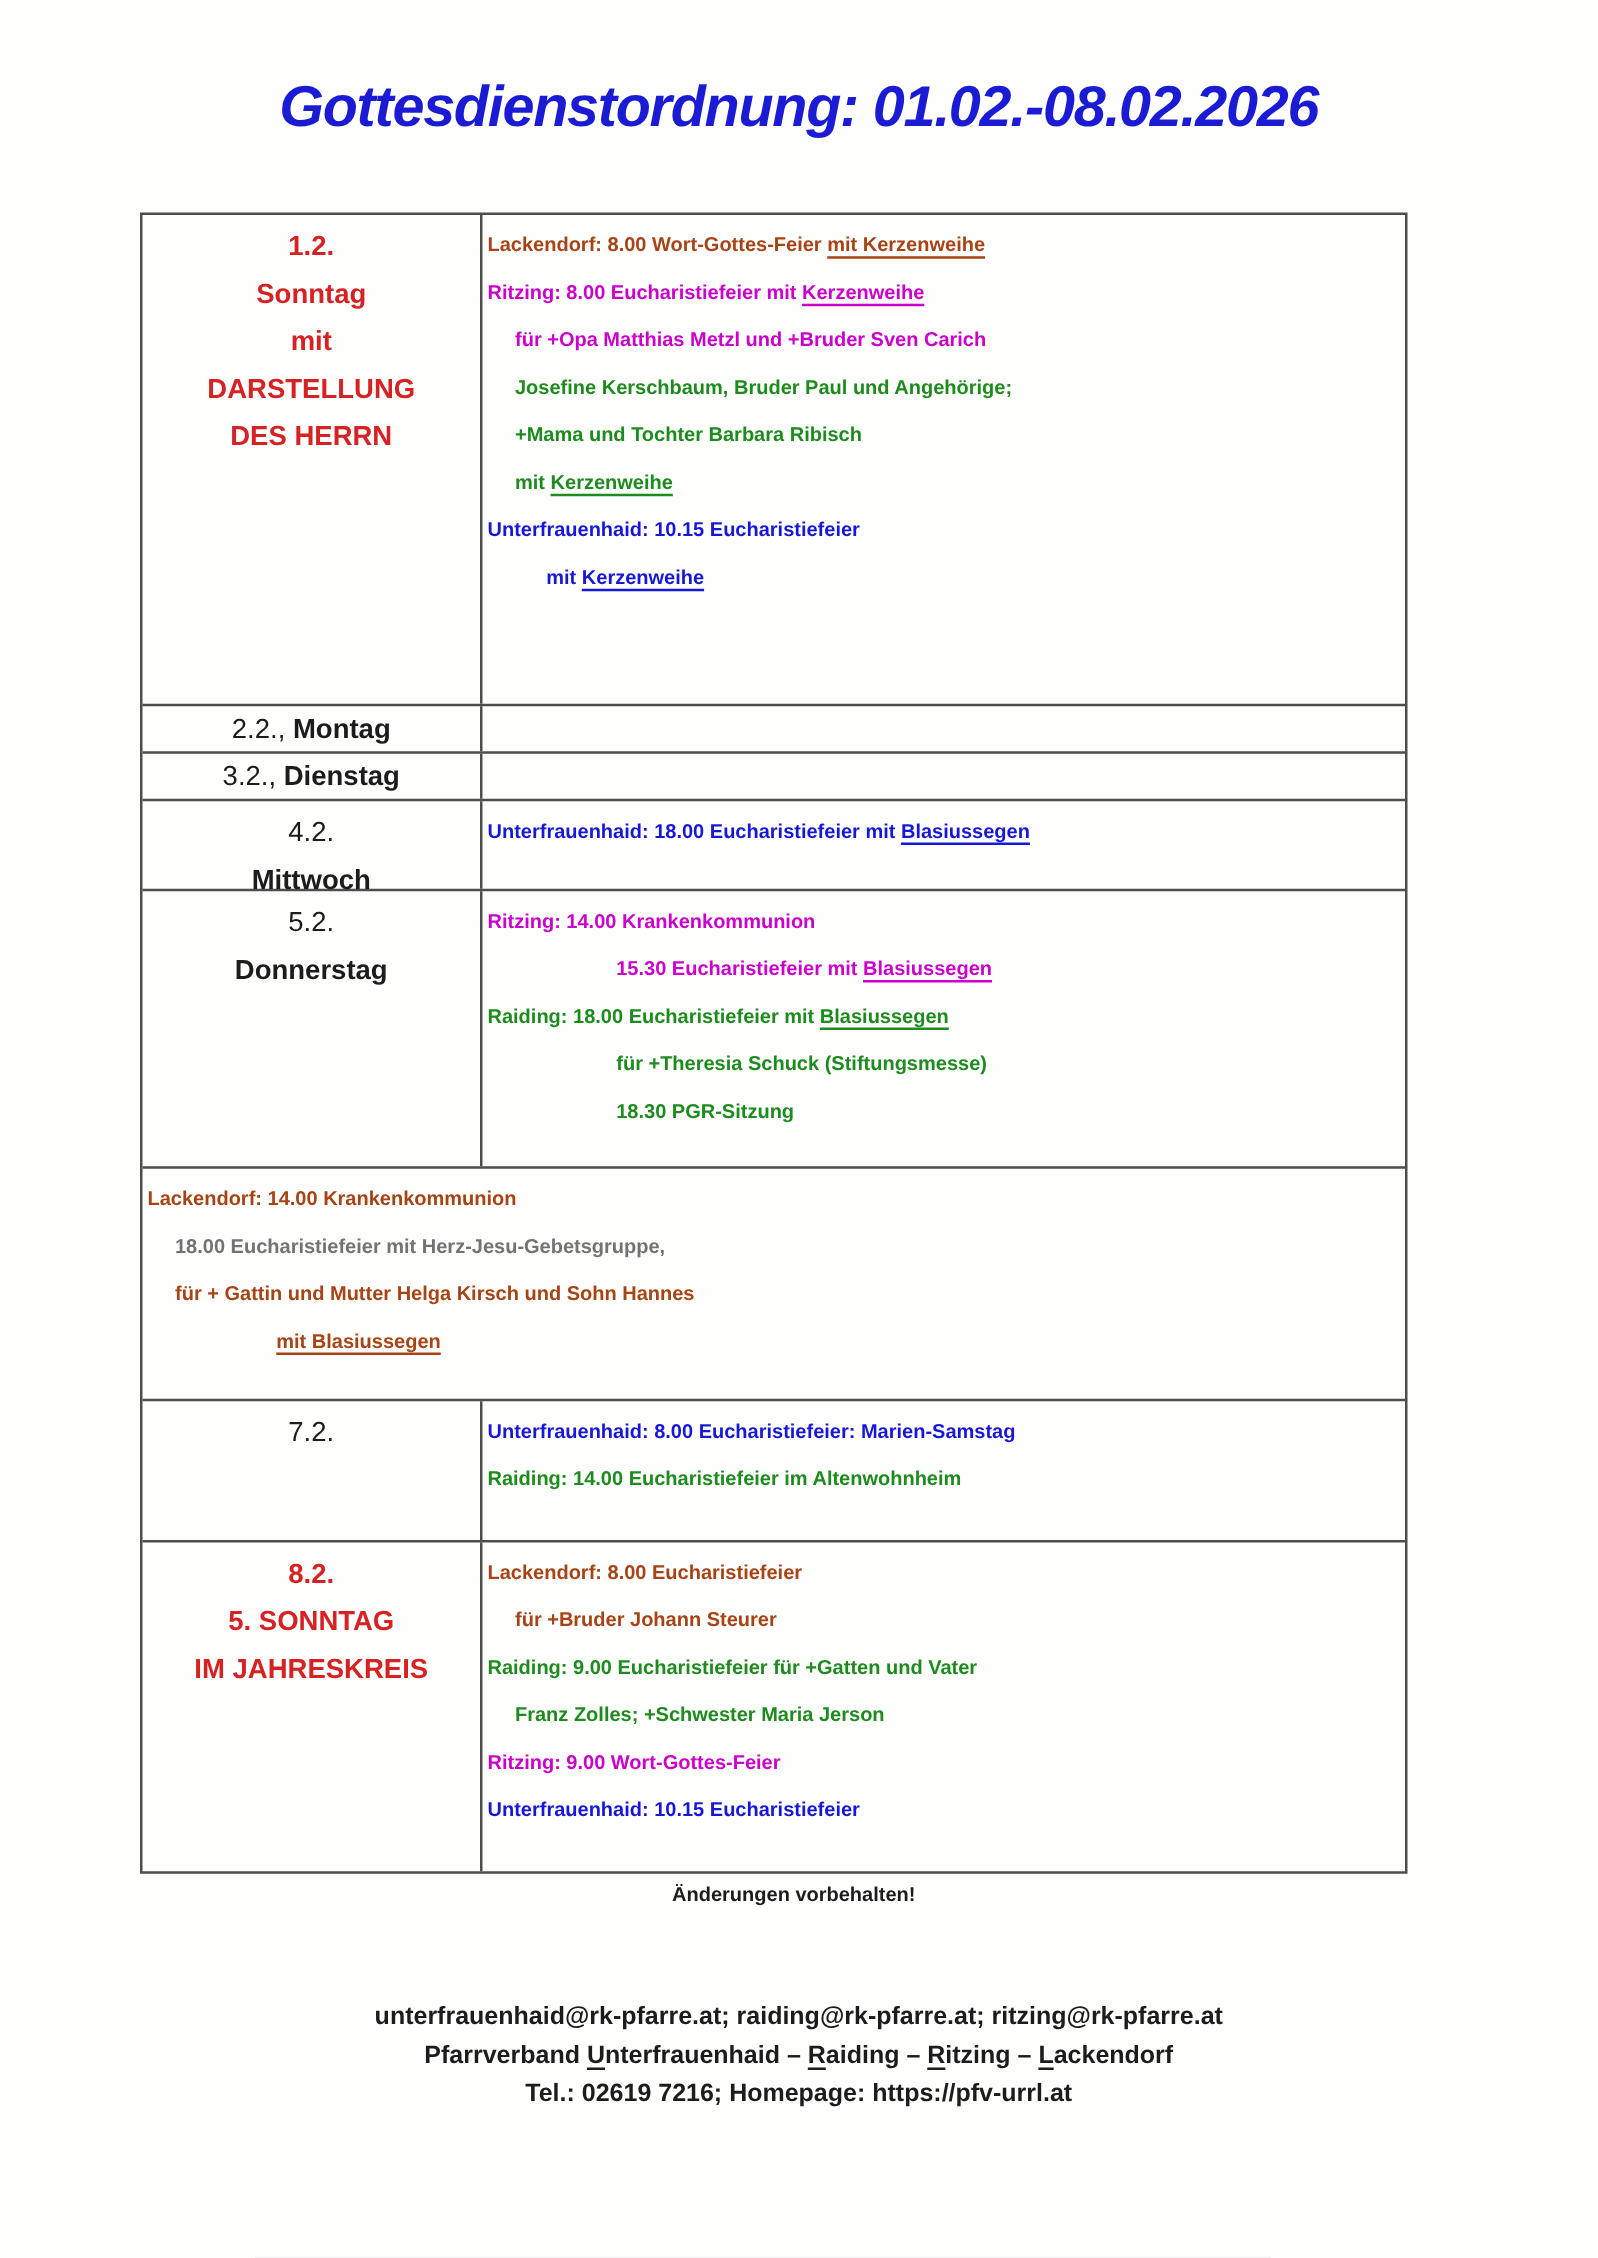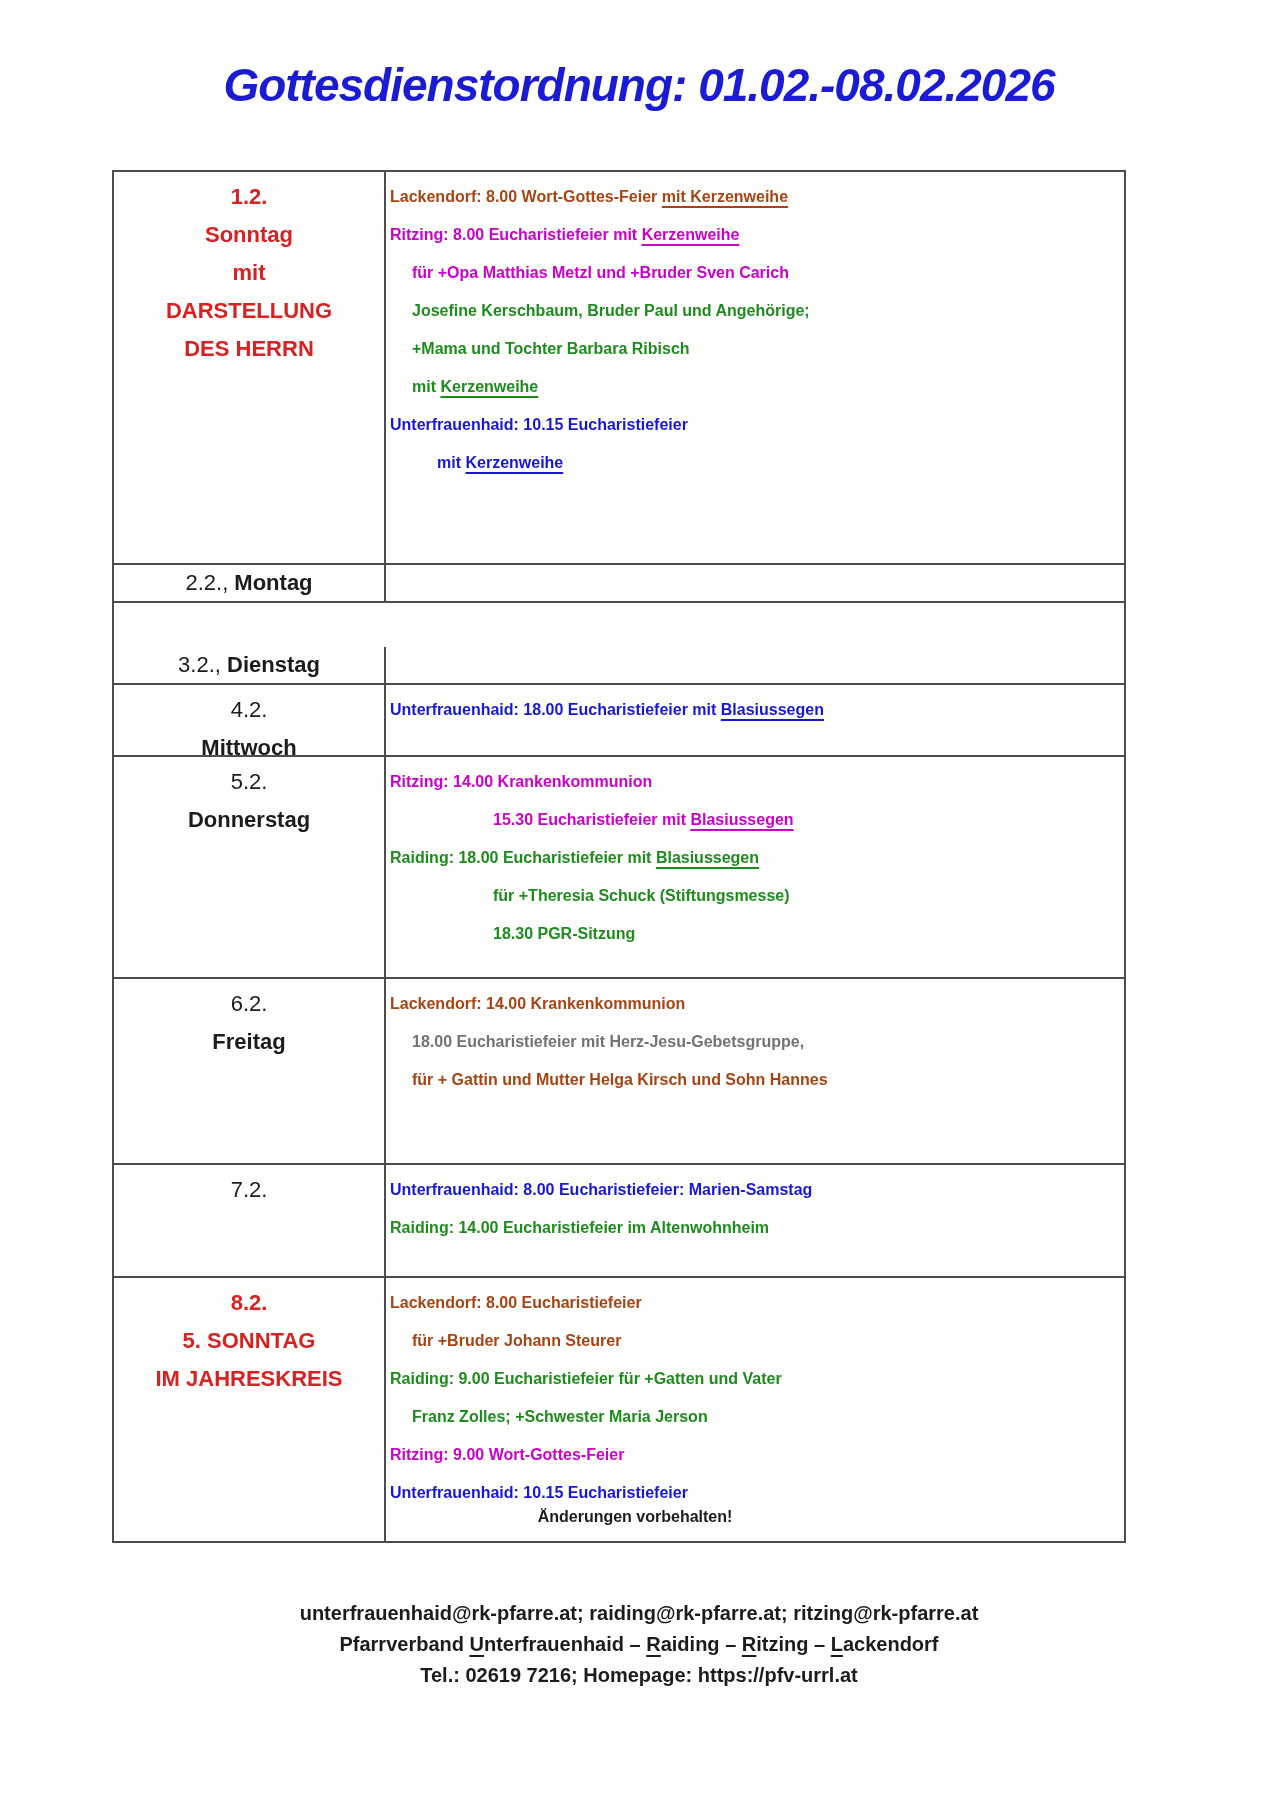--- a/index.html
+++ b/index.html
@@ -14,21 +14,21 @@
     white-space:nowrap;
   }
   .schedule{
     position:absolute;left:112px;top:170px;width:1014px;
     border:2px solid #4d4d4d;box-sizing:border-box;background:#fefefd;
   }
   .trow{display:flex;border-bottom:2px solid #4d4d4d;box-sizing:border-box;}
   .trow:last-child{border-bottom:none;}
   .trow:nth-child(1){height:393px;}
   .trow:nth-child(2){height:38px;}
-  .trow:nth-child(3){height:38px;margin-top:44px;}
+  .trow:nth-child(3){height:38px;}
   .trow:nth-child(4){height:72px;}
   .trow:nth-child(5){height:222px;}
   .trow:nth-child(6){height:186px;}
   .trow:nth-child(7){height:113px;}
   .trow:nth-child(8){height:263px;}
   .date{
     width:272px;flex:0 0 272px;border-right:2px solid #4d4d4d;box-sizing:border-box;
     text-align:center;padding-top:6px;font-size:22px;line-height:38px;white-space:nowrap;
   }
   .trow:nth-child(2) .date,.trow:nth-child(3) .date{line-height:29px;padding-top:3px;}
@@ -102,28 +102,25 @@
         </div>
         <div class="entries">
           <div class="entry ind0" style="color: rgb(203, 0, 203);"><span>Ritzing: 14.00 Krankenkommunion</span></div>
           <div class="entry ind3" style="color: rgb(203, 0, 203);"><span>15.30 Eucharistiefeier mit </span><span class="u">Blasiussegen</span></div>
           <div class="entry ind0" style="color: rgb(30, 139, 30);"><span>Raiding: 18.00 Eucharistiefeier mit </span><span class="u">Blasiussegen</span></div>
           <div class="entry ind3" style="color: rgb(30, 139, 30);"><span>für +Theresia Schuck (Stiftungsmesse)</span></div>
           <div class="entry ind3" style="color: rgb(30, 139, 30);"><span>18.30 PGR-Sitzung</span></div>
         </div>
       </div>
       <div class="trow">
-        <div class="date" style="color: rgb(28, 28, 28);">
-          <div class="date-line"><span class="reg">6.2.</span></div>
-          <div class="date-line"><span>Freitag</span></div>
-        </div>
         <div class="entries">
           <div class="entry ind0" style="color: rgb(166, 68, 21);"><span>Lackendorf: 14.00 Krankenkommunion</span></div>
           <div class="entry ind1" style="color: #737373;"><span>18.00 Eucharistiefeier mit Herz-Jesu-Gebetsgruppe,</span></div>
           <div class="entry ind1" style="color: rgb(166, 68, 21);"><span>für + Gattin und Mutter Helga Kirsch und Sohn Hannes</span></div>
+          <div class="entry ind3" style="color: rgb(166, 68, 21);"><span class="u">mit Blasiussegen</span></div>
         </div>
       </div>
       <div class="trow">
         <div class="date" style="color: rgb(28, 28, 28);">
           <div class="date-line"><span class="reg">7.2.</span></div>
         </div>
         <div class="entries">
           <div class="entry ind0" style="color: rgb(23, 23, 216);"><span>Unterfrauenhaid: 8.00 Eucharistiefeier: Marien-Samstag</span></div>
           <div class="entry ind0" style="color: rgb(30, 139, 30);"><span>Raiding: 14.00 Eucharistiefeier im Altenwohnheim</span></div>
         </div>

